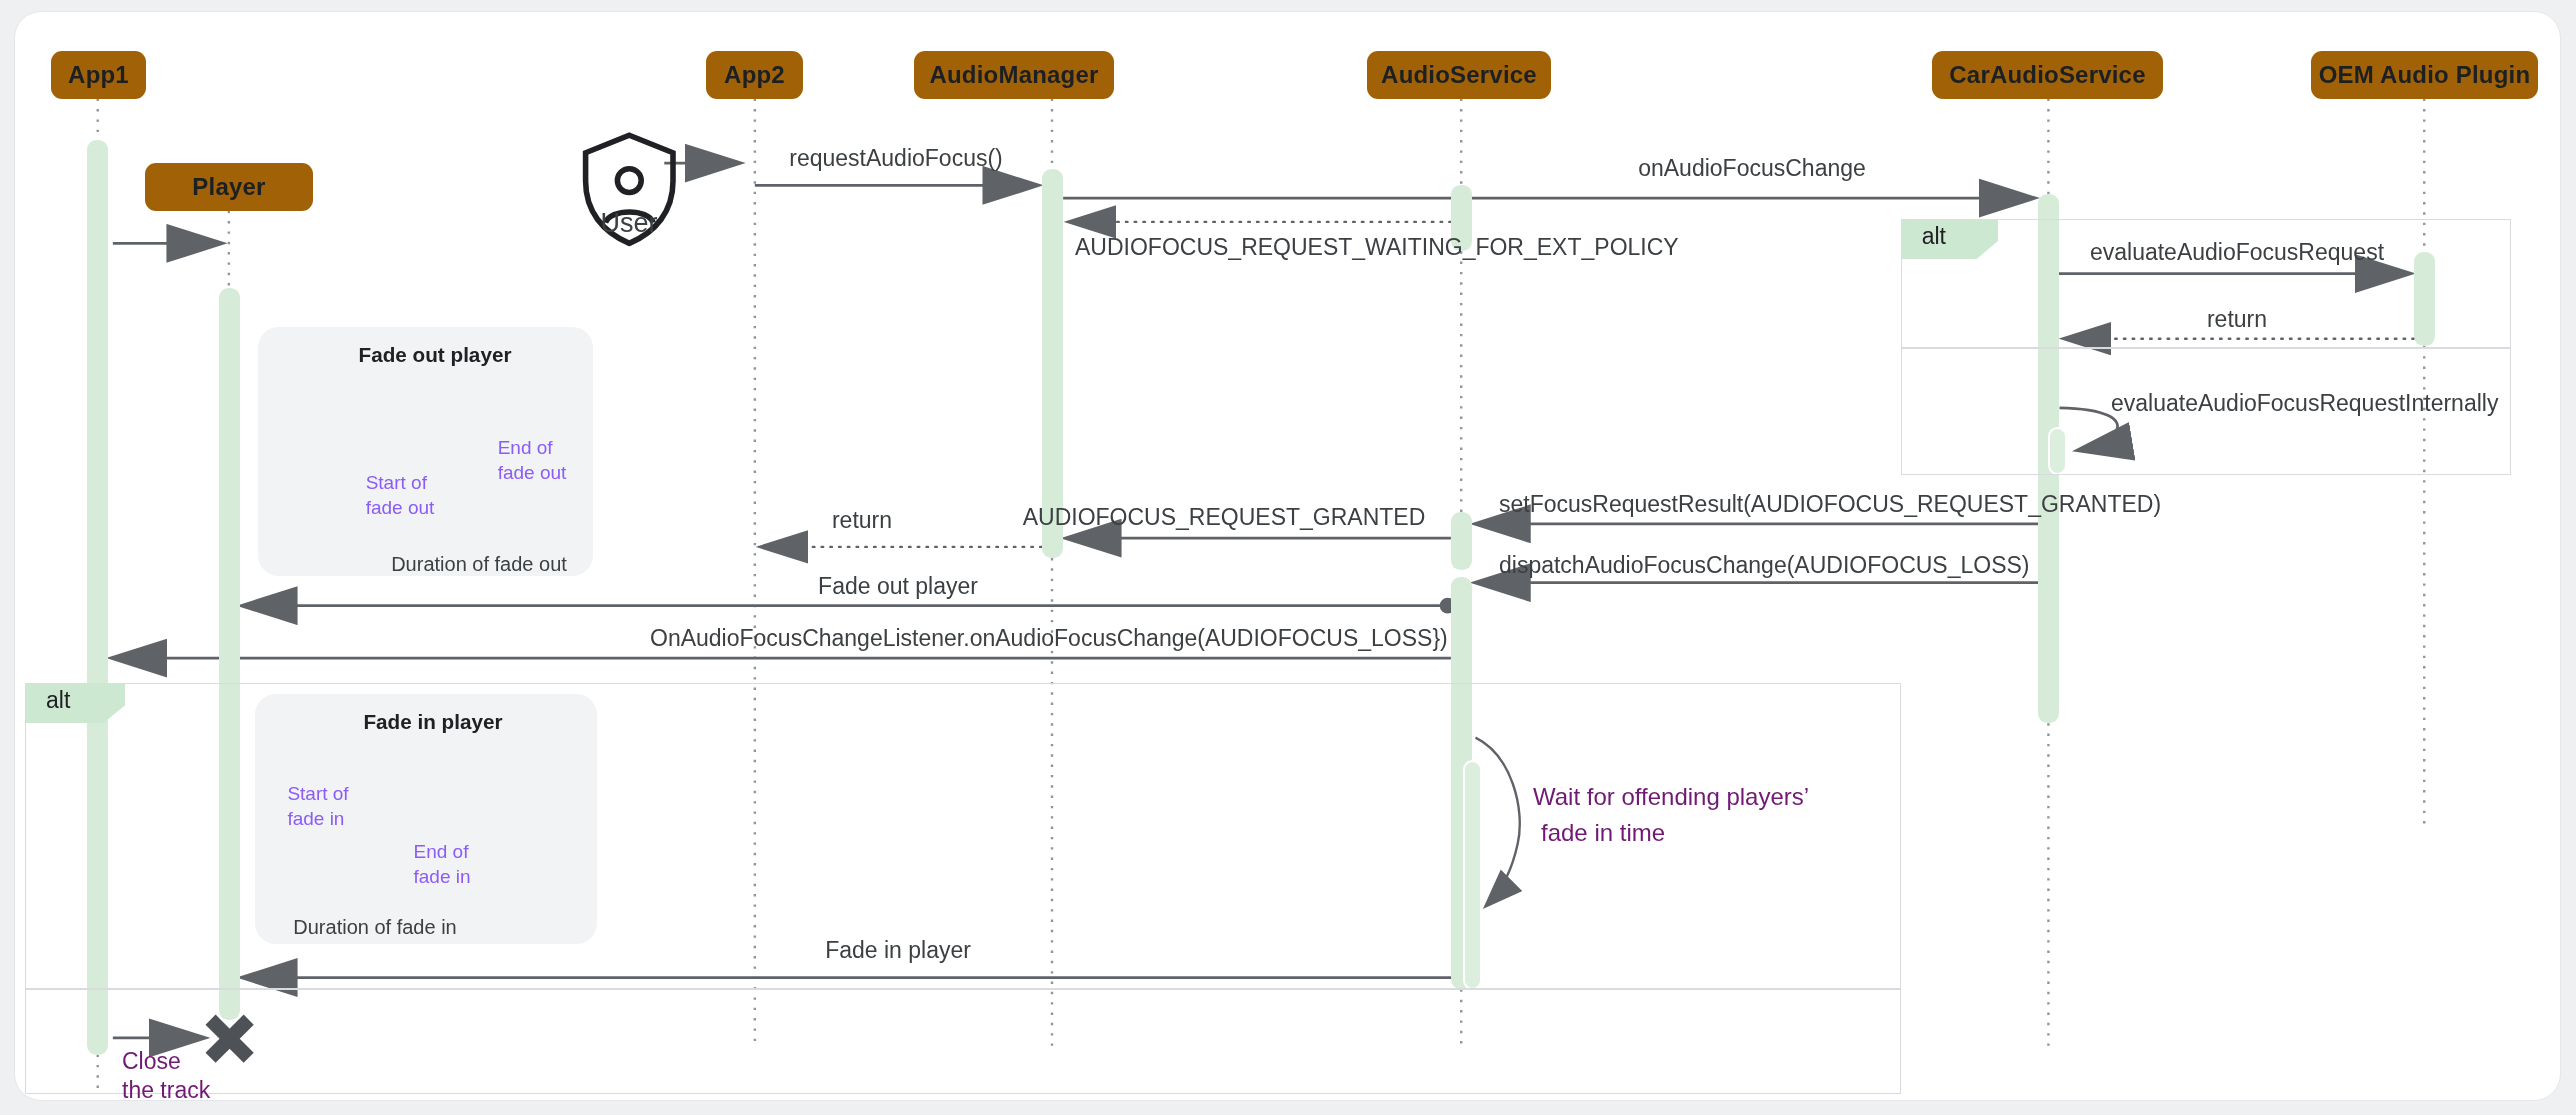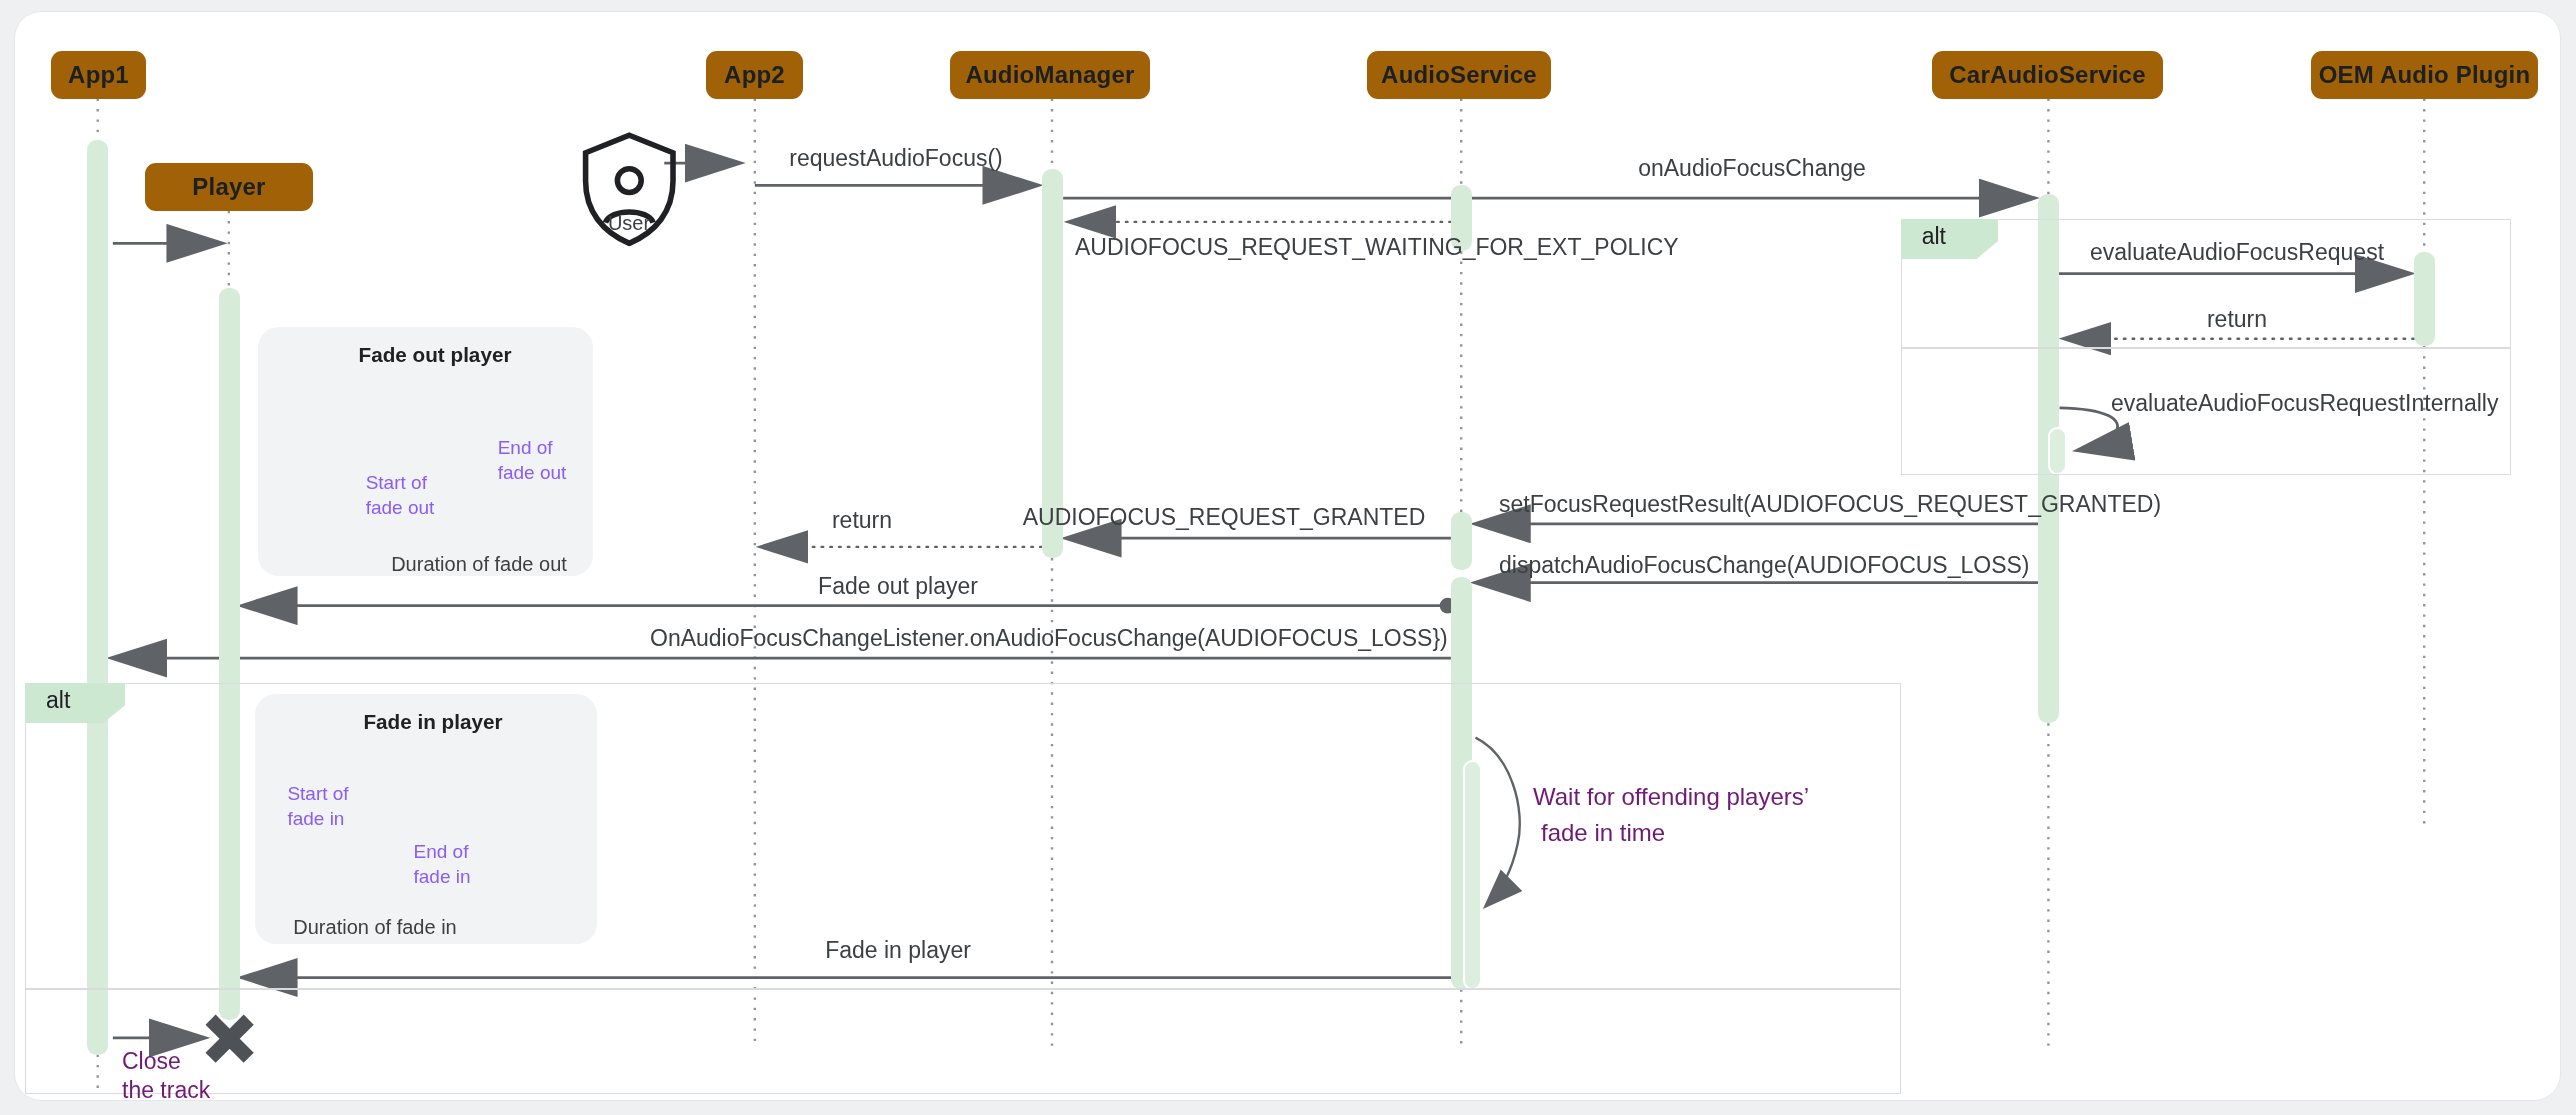--- a/index.html
+++ b/index.html
@@ -159,37 +159,37 @@
   <div class="frag-label" style="left:25.4px;top:683px;width:100px;height:40px;">
     <span>alt</span>
   </div>
 
   <div class="participant" style="left:51px;top:51px;width:95px;">
       <span>App1</span>
     </div>
   <div class="participant" style="left:706px;top:51px;width:97px;">
       <span>App2</span>
     </div>
-  <div class="participant" style="left:950px;top:51px;width:200px;">
+  <div class="participant" style="left:914px;top:51px;width:200px;">
       <span>AudioManager</span>
     </div>
   <div class="participant" style="left:1367px;top:51px;width:184px;">
       <span>AudioService</span>
     </div>
   <div class="participant" style="left:1932px;top:51px;width:231px;">
       <span>CarAudioService</span>
     </div>
   <div class="participant" style="left:2311px;top:51px;width:227px;">
       <span>OEM Audio Plugin</span>
     </div>
   <div class="participant" style="left:145px;top:163px;width:168px;">
       <span>Player</span>
     </div>
 
-  <div class="msg center" style="left:629px;top:208px;font-size:20px;"><span>User</span></div>
+  <div class="msg center" style="left:629px;top:208px;font-size:27px;"><span>User</span></div>
 
   <div class="msg center" style="left:896px;top:143px;">requestAudioFocus()</div>
   <div class="msg center" style="left:1752px;top:153px;">onAudioFocusChange</div>
   <div class="msg" style="left:1075px;top:232px;">AUDIOFOCUS_REQUEST_WAITING_FOR_EXT_POLICY</div>
   <div class="msg center" style="left:2237px;top:237px;">evaluateAudioFocusRequest</div>
   <div class="msg center" style="left:2237px;top:304px;">return</div>
   <div class="msg" style="left:2111px;top:388px;">evaluateAudioFocusRequestInternally</div>
   <div class="msg" style="left:1499px;top:489px;">setFocusRequestResult(AUDIOFOCUS_REQUEST_GRANTED)</div>
   <div class="msg center" style="left:1224px;top:502px;">AUDIOFOCUS_REQUEST_GRANTED</div>
   <div class="msg center" style="left:862px;top:505px;">return</div>

